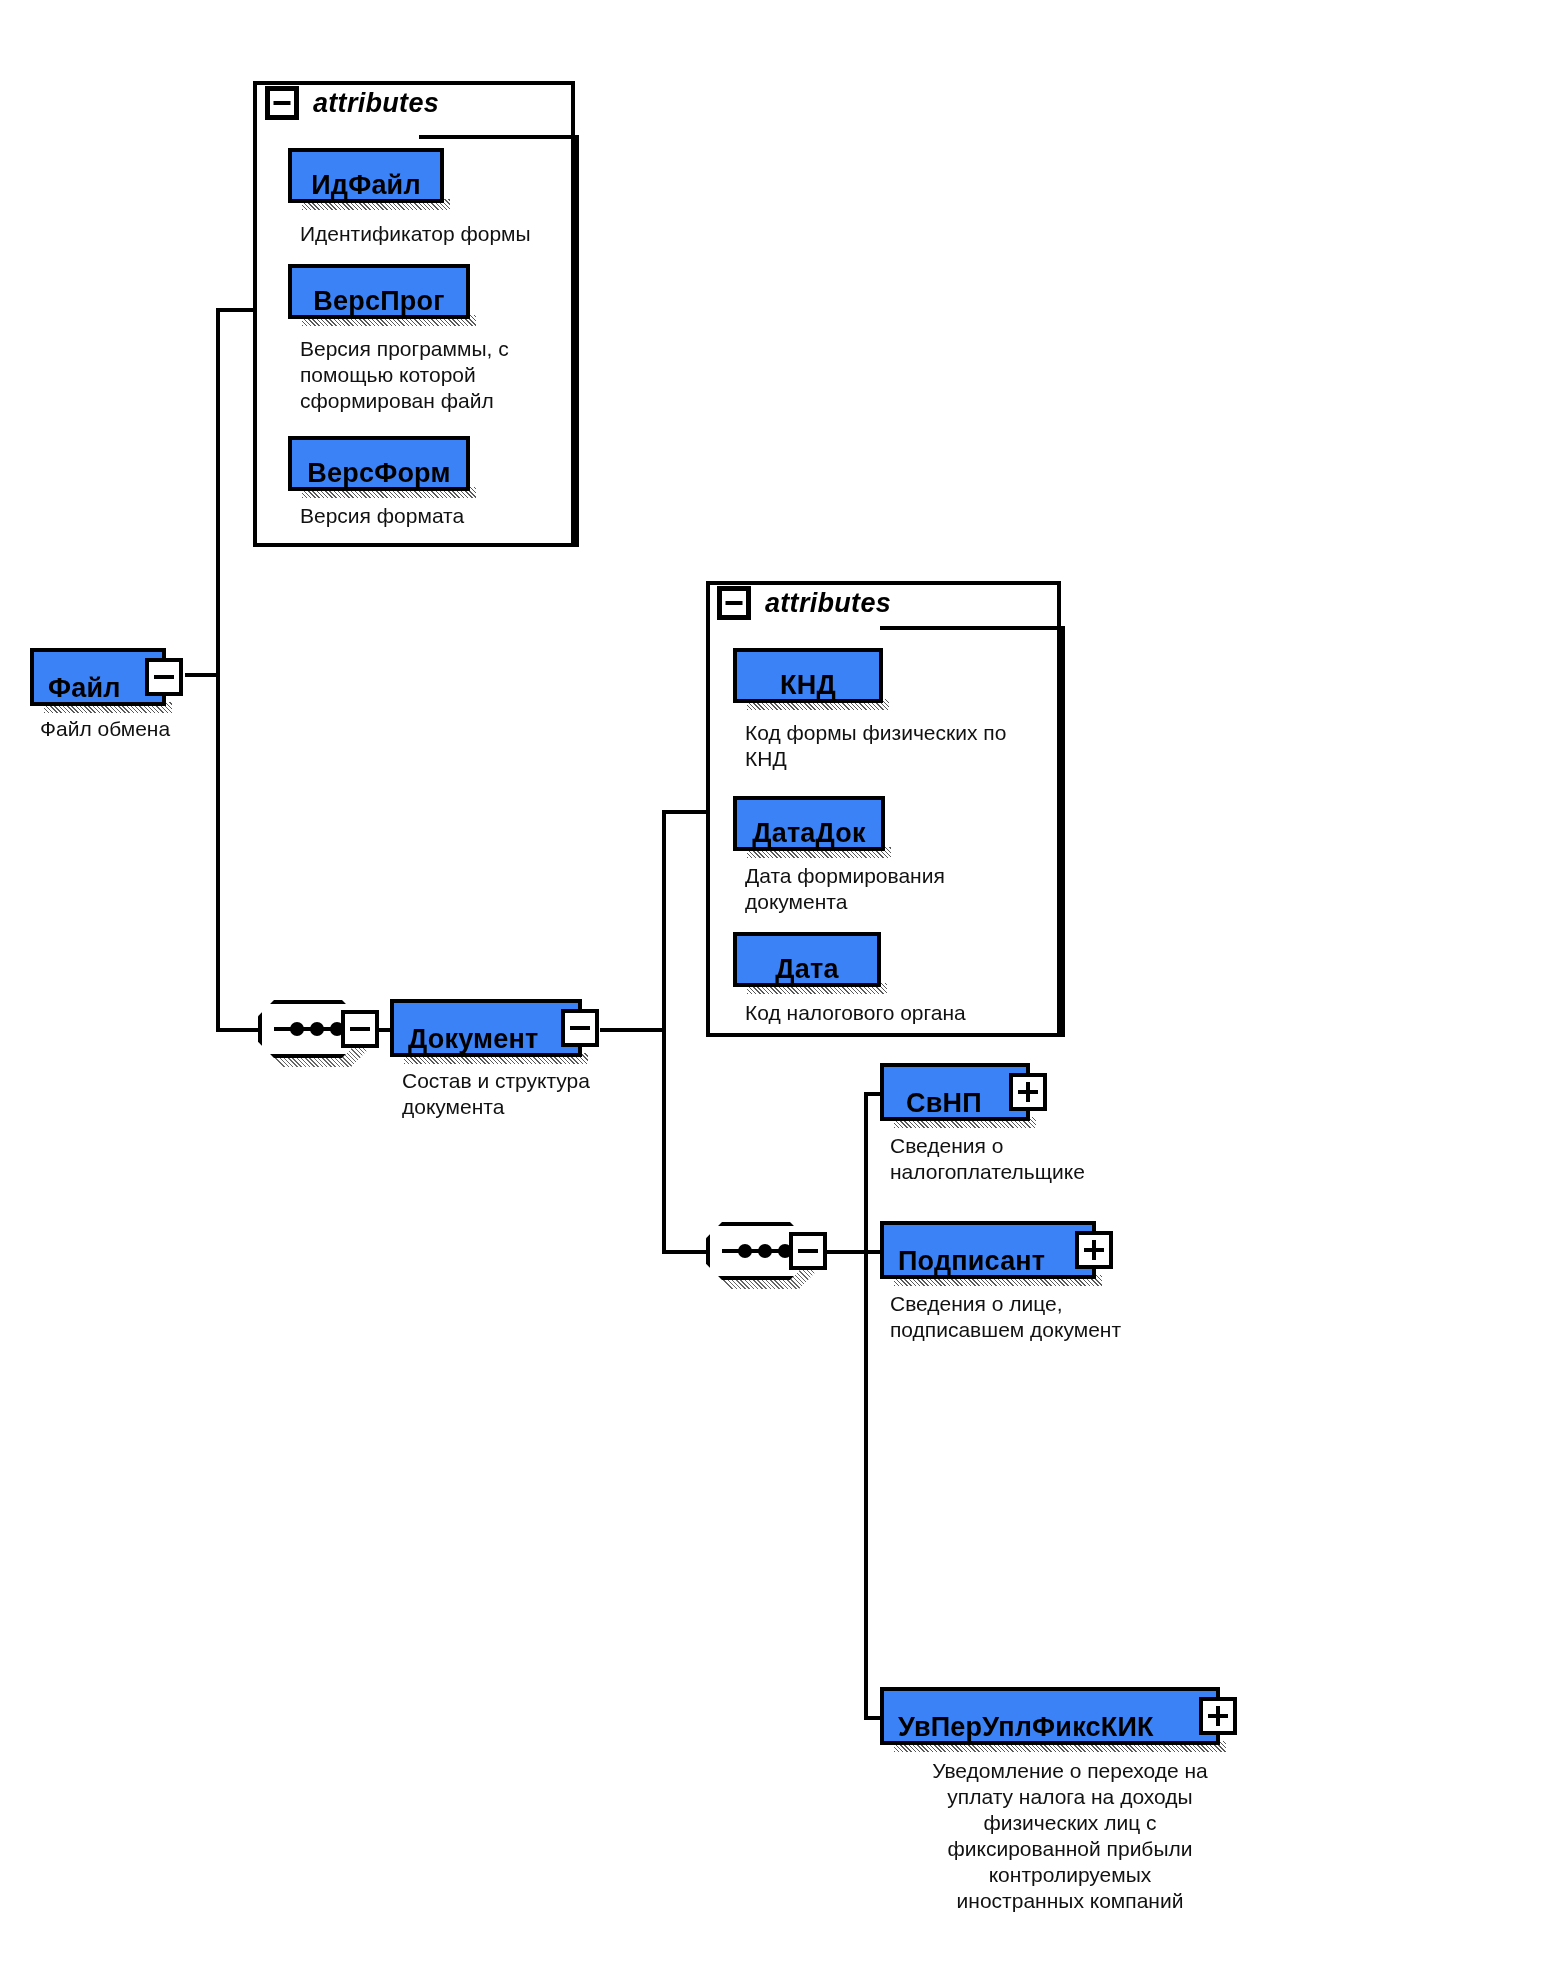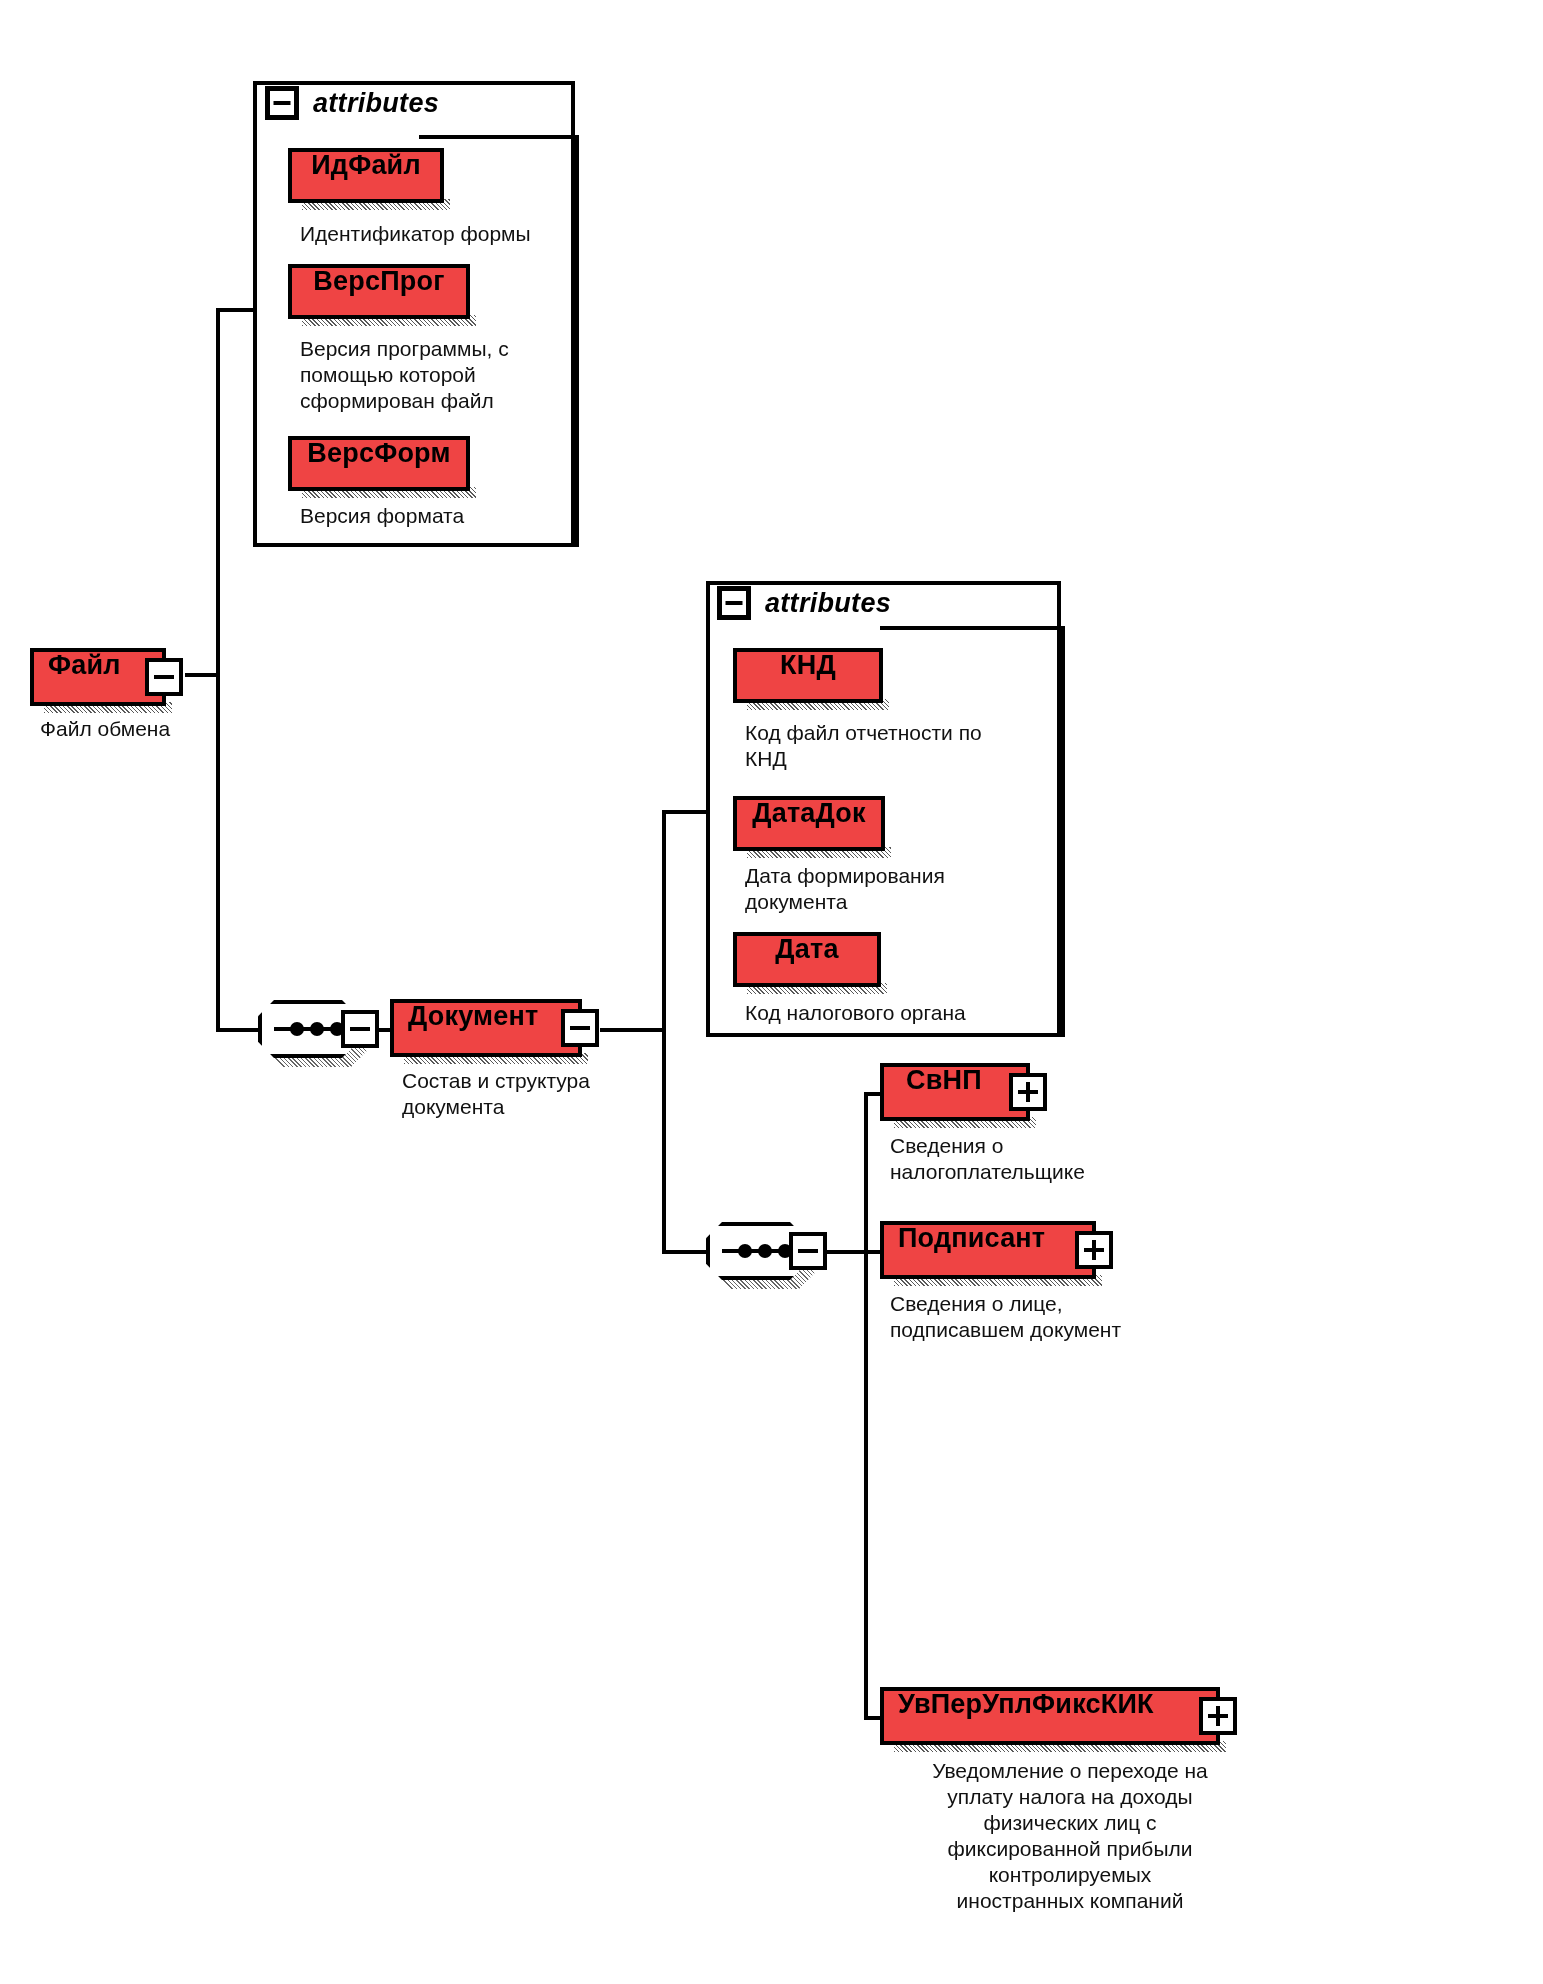--- a/index.html
+++ b/index.html
@@ -11,23 +11,23 @@
     color:#000000;
     position:relative;
     overflow:hidden;
   }
   #canvas { position:absolute; left:0; top:0; width:1543px; height:1984px;margin-top:48px; }
 
   
   .node {
     position:absolute;
     border:4px solid #000;
-    background:#ef4444;
+    background:#3b82f6;
     display:flex;
-    align-items:flex-start;
+    align-items:flex-end;
     z-index:5;
   }
   .node::after{
     content:"";
     position:absolute;
     left:10px; top:100%;
     width:100%; height:11px;
     background:
       repeating-linear-gradient(45deg,#000 0 1px,transparent 1px 3px);
     opacity:.65;
@@ -235,21 +235,21 @@
   <div class="ln v" style="left:1061px; top:578px; height:411px;"></div>
 
   <div class="attr-header" style="left:717px; top:538px;">
     <span class="minibox"></span>
     <span class="atext">attributes</span>
   </div>
 
   <div class="node attr-node" style="left:733px; top:600px; width:150px;">
     <span class="nlabel">КНД</span>
   </div>
-  <div class="cap" style="left:745px; top:672px; width:330px;">Код файл отчетности по
+  <div class="cap" style="left:745px; top:672px; width:330px;">Код формы физических по
 КНД</div>
 
   <div class="node attr-node" style="left:733px; top:748px; width:152px;">
     <span class="nlabel">ДатаДок</span>
   </div>
   <div class="cap" style="left:745px; top:815px; width:330px;">Дата формирования
 документа</div>
 
   <div class="node attr-node" style="left:733px; top:884px; width:148px;">
     <span class="nlabel">Дата</span>

